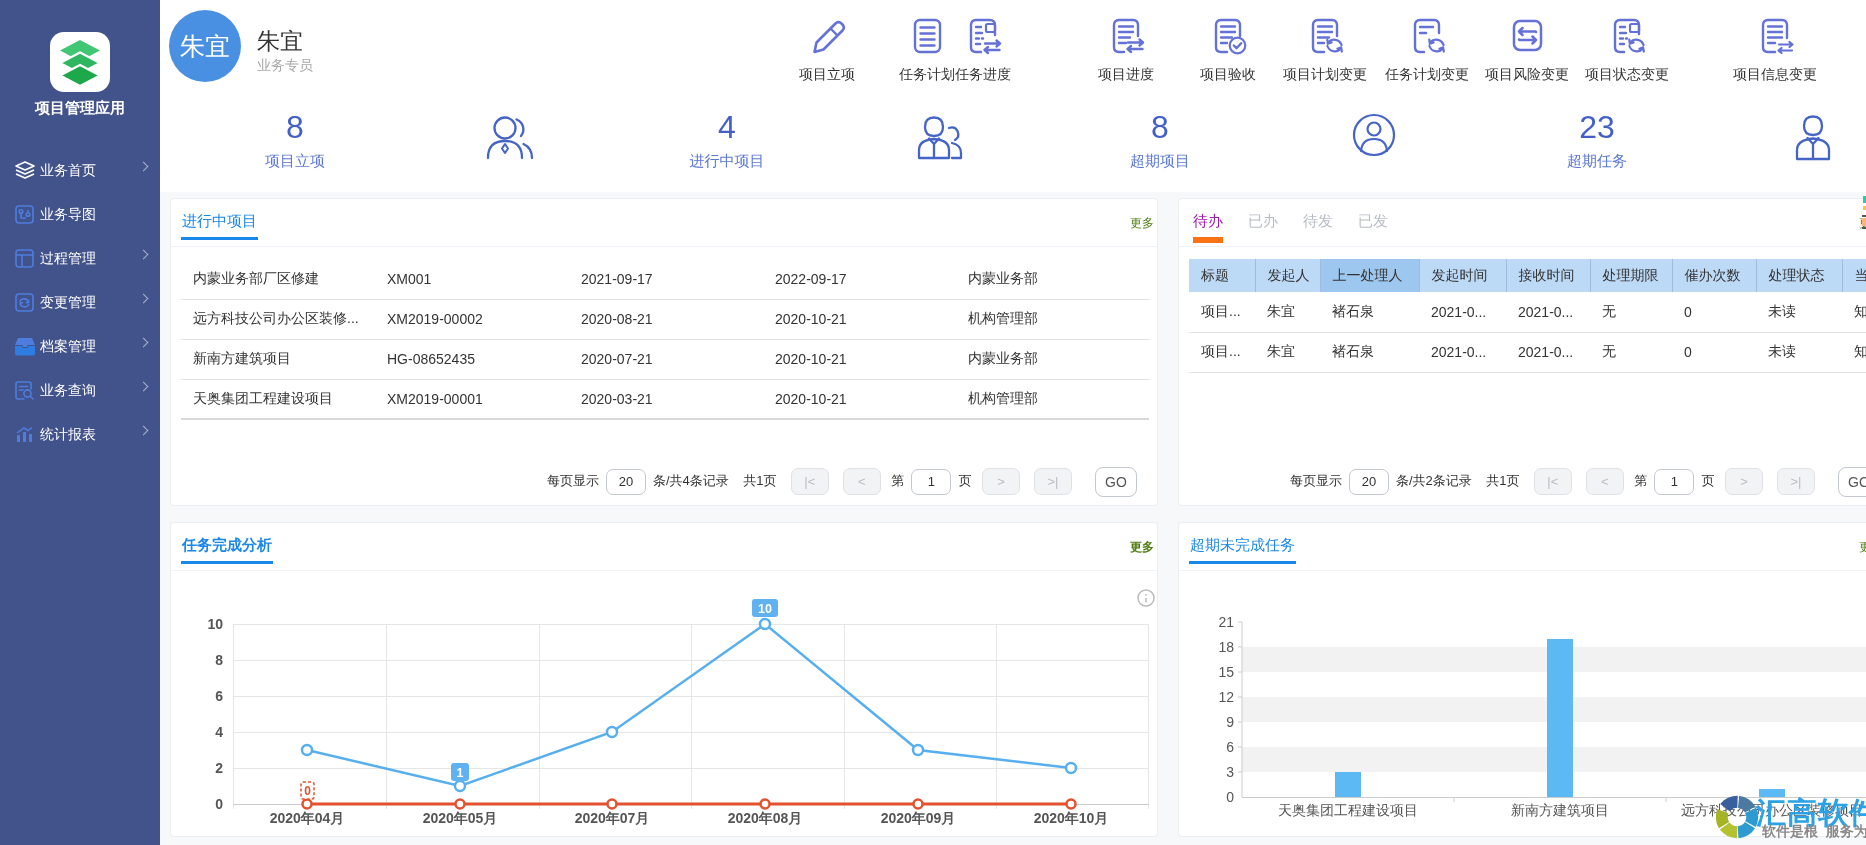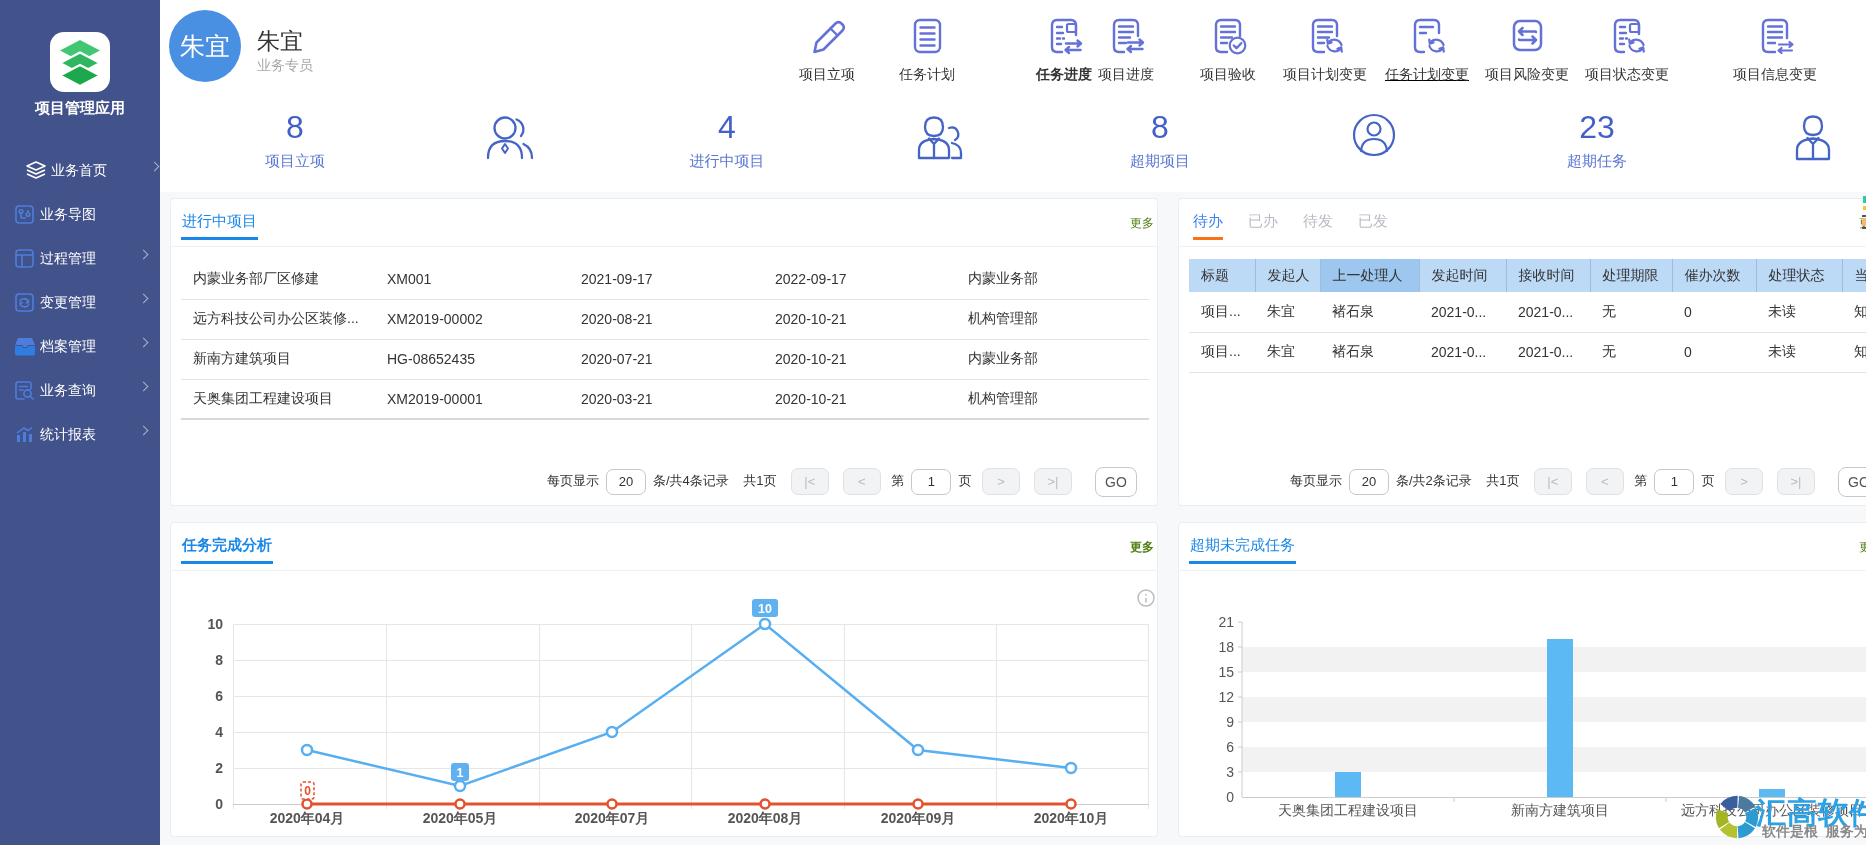--- a/index.html
+++ b/index.html
@@ -39,21 +39,21 @@
 .tbl th { background:#bcd9f6; font-weight:normal; text-align:left; height:33px; padding:0 0 0 12px; border-right:1px solid #9fbcdc; }
 .tbl th:last-child { border-right:none; }
 .tbl td { height:40px; padding:0 0 0 12px; border-bottom:1px solid #e3e3e3; white-space:nowrap; overflow:hidden; }
 
 .pag { position:absolute; font-size:13px; color:#333; height:30px; line-height:30px; white-space:nowrap; }
 .pag .box { display:inline-block; width:40px; height:26px; line-height:24px; text-align:center; border:1px solid #c4c8d0; border-radius:7px; background:#fff; vertical-align:middle; margin:0 7px; font-size:13px; }
 .pag .pbtn { display:inline-block; width:38px; height:27px; line-height:25px; text-align:center; border:1px solid #dfe1e6; border-radius:7px; background:#f2f3f5; color:#b8bcc4; vertical-align:middle; margin:0 7px; font-size:13px; }
 .pag .go { display:inline-block; width:42px; height:30px; line-height:28px; text-align:center; border:1px solid #c4c8d0; border-radius:8px; background:#fff; color:#555; vertical-align:middle; margin-left:16px; font-size:14px; }
 
 .tab { position:absolute; top:13px; font-size:15px; }
-.tabon { color:#3b82f6; padding-bottom:6px; border-bottom:3px solid #f97316; }
+.tabon { color:#a21caf; padding-bottom:6px; border-bottom:6px solid #f97316; }
 .taboff { color:#b8bcc4; }
 </style>
 </head>
 <body>
 <div id="page">
   <div id="header">
     <div id="avatar">朱宜</div>
     <div id="uname">朱宜</div>
     <div id="urole">业务专员</div>
 
@@ -64,21 +64,21 @@
       </svg>
       <span class="lbl">项目立项</span>
     </div>
     <div class="hicon" style="left:717px;">
       <svg width="44" height="44" viewBox="0 0 44 44" fill="none" stroke="#6471d6" stroke-width="2.4" stroke-linecap="round">
         <rect x="10" y="6" width="25" height="32" rx="5"></rect>
         <path d="M15.5 13.5 H29.5 M15.5 19.5 H29.5 M15.5 25.5 H29.5 M15.5 31.5 H29.5"></path>
       </svg>
       <span class="lbl">任务计划</span>
     </div>
-    <div class="hicon" style="left:854px;font-weight:bold;">
+    <div class="hicon" style="left:773px;">
       <svg width="44" height="44" viewBox="0 0 44 44" fill="none" stroke="#6471d6" stroke-width="2.4" stroke-linecap="round" stroke-linejoin="round">
         <path d="M34 21 V11 Q34 6 29 6 H15 Q10 6 10 11 V33 Q10 38 15 38 H20"></path>
         <rect x="25" y="10" width="9" height="8" rx="1.5" stroke-width="2.2"></rect>
         <path d="M15 13 H20 M15 19 H21 M15 24.5 H18 M21 24.5 H22 M15 30 H19"></path>
         <path d="M24 29.5 H38.5 M35.5 26.5 L39 29.5 L35.5 32.5"></path>
         <path d="M38.5 36 H24 M27 33 L23.5 36 L27 39"></path>
       </svg>
       <span class="lbl">任务进度</span>
     </div>
     <div class="hicon" style="left:916px;">
@@ -101,21 +101,21 @@
     </div>
     <div class="hicon" style="left:1115px;">
       <svg width="44" height="44" viewBox="0 0 44 44" fill="none" stroke="#6471d6" stroke-width="2.4" stroke-linecap="round" stroke-linejoin="round">
         <path d="M34 22 V11 Q34 6 29 6 H15 Q10 6 10 11 V33 Q10 38 15 38 H21"></path>
         <path d="M15 12.5 H29 M15 18 H29 M15 23.5 H26 M15 29 H21"></path>
         <path d="M25.2 28.2 A8 8 0 0 1 38.6 31.2 M24.3 25.6 L24.8 29.8 L28.6 28.4" stroke-width="2.2"></path>
         <path d="M37.8 34.8 A8 8 0 0 1 24.4 32 M38.8 37.6 L38.2 33.4 L34.4 34.7" stroke-width="2.2"></path>
       </svg>
       <span class="lbl">项目计划变更</span>
     </div>
-    <div class="hicon" style="left:1217px;text-decoration:underline;">
+    <div class="hicon" style="left:1217px;">
       <svg width="44" height="44" viewBox="0 0 44 44" fill="none" stroke="#6471d6" stroke-width="2.4" stroke-linecap="round" stroke-linejoin="round">
         <path d="M34 19 V11 Q34 6 29 6 H15 Q10 6 10 11 V33 Q10 38 15 38 H19"></path>
         <path d="M15 13 H28 M15 19 H21"></path>
         <path d="M25.2 28.2 A8 8 0 0 1 38.6 31.2 M24.3 25.6 L24.8 29.8 L28.6 28.4" stroke-width="2.2"></path>
         <path d="M37.8 34.8 A8 8 0 0 1 24.4 32 M38.8 37.6 L38.2 33.4 L34.4 34.7" stroke-width="2.2"></path>
       </svg>
       <span class="lbl">任务计划变更</span>
     </div>
     <div class="hicon" style="left:1317px;">
       <svg width="44" height="44" viewBox="0 0 44 44" fill="none" stroke="#6471d6" stroke-width="2.5" stroke-linecap="round" stroke-linejoin="round">
@@ -189,21 +189,21 @@
   <div id="sidebar">
     <div id="logo">
       <svg width="60" height="60" viewBox="0 0 60 60">
         <polygon points="30,8 50,18.5 30,29 10,18.5" fill="#41c673"></polygon>
         <polygon points="30,20.5 50,31 30,41.5 10,31" fill="#2eb75e" stroke="#fff" stroke-width="2.2"></polygon>
         <polygon points="30,33 50,43.5 30,54 10,43.5" fill="#1da84c" stroke="#fff" stroke-width="2.2"></polygon>
       </svg>
     </div>
     <div id="appname">项目管理应用</div>
 
-    <div class="mitem" style="top:148px;margin-left:11px;">
+    <div class="mitem" style="top:148px;">
       <svg width="20" height="18" viewBox="0 0 20 18" fill="none" stroke="#fff" stroke-width="1.6" stroke-linejoin="round">
         <polygon points="10,1 19,5 10,9 1,5"></polygon>
         <path d="M19 9 L10 13 L1 9"></path>
         <path d="M19 13 L10 17 L1 13"></path>
       </svg>
       <span class="mtxt">业务首页</span>
         <span class="arr"></span>
     </div>
     <div class="mitem" style="top:192px;">
       <svg width="19" height="19" viewBox="0 0 19 19" fill="none" stroke="#4d7ede" stroke-width="1.6" stroke-linejoin="round">

